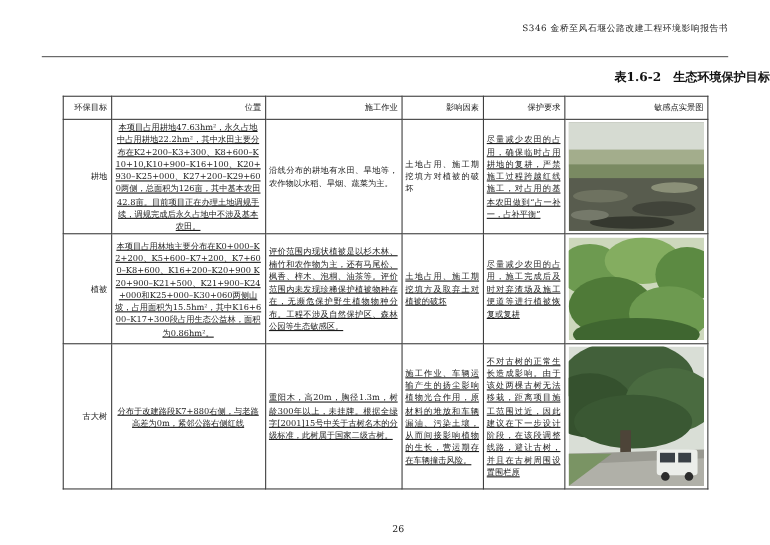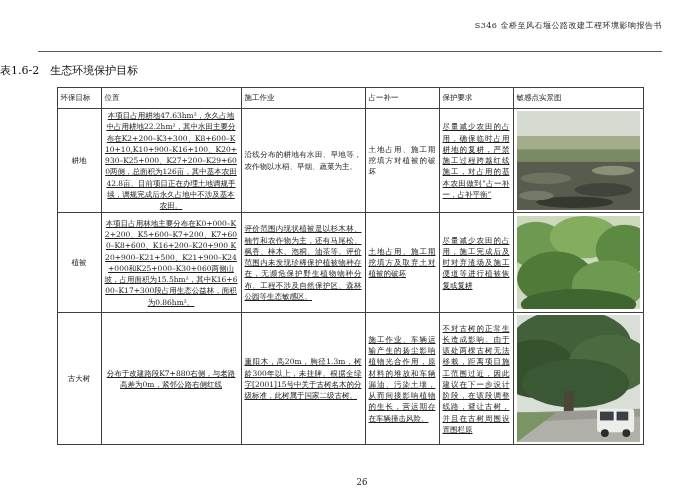--- a/index.html
+++ b/index.html
@@ -5,34 +5,34 @@
   html,body{margin:0;padding:0;background:#fff;}
   .page{
     position:relative;width:700px;height:495px;background:#ffffff;
     font-family:"DejaVu Serif","Liberation Serif",serif;color:#1c1c1c;overflow:hidden;
   }
   .doc-header{
     margin:20px 38px 0 38px;text-align:right;font-size:8px;letter-spacing:.5px;
     border-bottom:1px solid #5a5a5a;padding-bottom:20px;color:#2a2a2a;
   }
   .doc-title{
-    text-align:left;margin-top:11px;font-size:11px;font-weight:normal;color:#111;
+    text-align:right;margin-top:11px;font-size:11px;font-weight:bold;color:#111;
   }
   table.eco{
     margin:9px auto 0 auto;border-collapse:collapse;table-layout:fixed;width:586px;
   }
   table.eco th,table.eco td{
     border:1px solid #3f3f3f;padding:1px 3px;vertical-align:middle;
     font-size:7.5px;line-height:1.5;word-break:break-all;
   }
-  table.eco th{font-weight:normal;text-align:left;height:18px;}
+  table.eco th{font-weight:normal;text-align:right;height:18px;}
   .c{text-align:center;}
   .j{text-align:justify;}
   .u{text-decoration:underline;text-underline-offset:1px;margin-top:35px;}
-  .rowlabel{text-align:center;font-size:8px;}
+  .rowlabel{text-align:right;font-size:8px;}
   .photo-cell{padding:1px;}
   .photo-cell svg{display:block;width:100%;height:100%;}
   tr.r1{height:104px;} tr.r2{height:100px;} tr.r3{height:132px;}
   .page-number{
     position:absolute;left:12px;bottom:8px;width:100%;text-align:center;
     font-size:8.5px;color:#222;
   }
 </style>
 </head>
 <body>
@@ -52,21 +52,21 @@
         <col style="width:124px">
       <col style="width:74px">
         <col style="width:74px">
         <col style="width:130px">
     </colgroup>
     <thead>
       <tr>
         <th>环保目标</th>
         <th>位置</th>
         <th>施工作业</th>
-        <th>占一补一</th>
+        <th>影响因素</th>
         <th>保护要求</th>
         <th>敏感点实景图</th>
       </tr>
     </thead>
     <tbody>
       <tr class="r1">
         <td class="rowlabel">耕地</td>
         <td class="c"><span class="u">本项目占用耕地47.63hm²，永久占地中占用耕地22.2hm²，其中水田主要分布在K2+200–K3+300、K8+600–K10+10,K10+900–K16+100、K20+930–K25+000、K27+200–K29+600两侧，总面积为126亩，其中基本农田42.8亩。目前项目正在办理土地调规手续，调规完成后永久占地中不涉及基本农田。</span></td>
         <td class="j"><span>沿线分布的耕地有水田、旱地等，农作物以水稻、旱烟、蔬菜为主。</span></td>
         <td class="j"><span>土地占用、施工期挖填方对植被的破坏</span></td>

